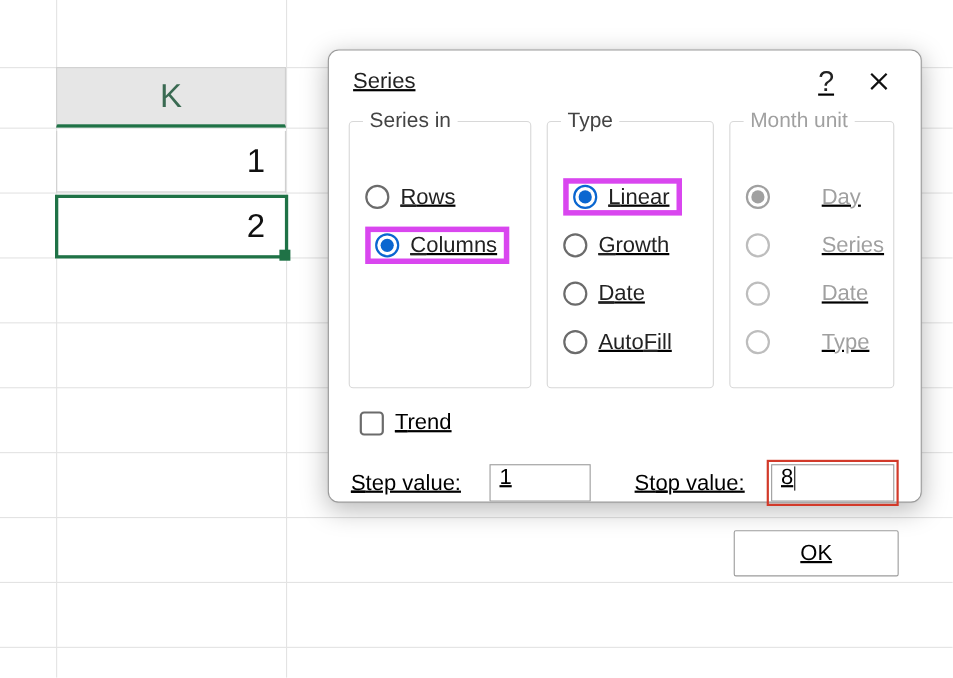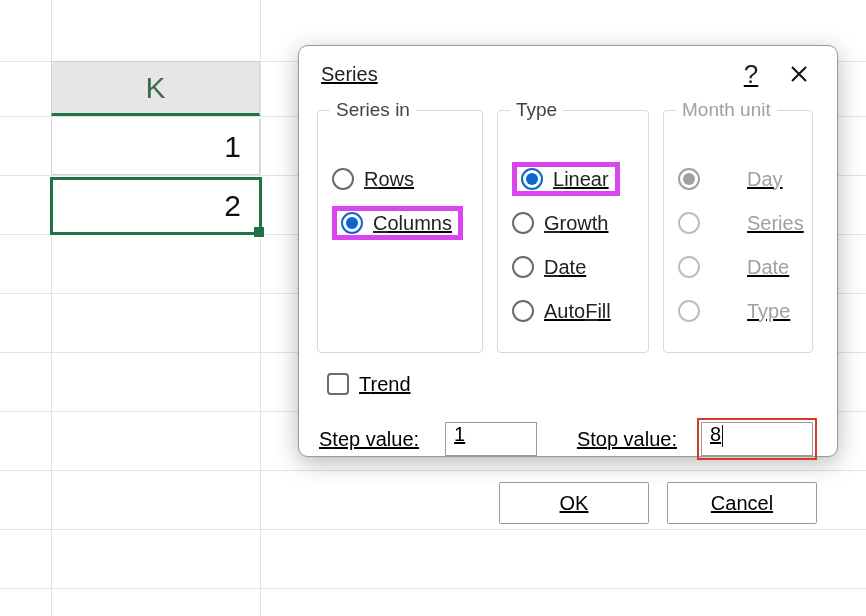--- a/index.html
+++ b/index.html
@@ -32,21 +32,21 @@
     .radio { width: 22px; height: 22px; border: 2px solid #6b6b6b; border-radius: 50%; display: flex; align-items: center; justify-content: center; flex: 0 0 auto; }
     .radio.sel { border-color: #0a66d0; }
     .radio.sel::after { content: ""; width: 12px; height: 12px; border-radius: 50%; background: #0a66d0; }
     .radio.dis { border-color: #bdbdbd; }
     .radio.dis.sel { border-color: #a0a0a0; }
     .radio.dis.sel::after { background: #a0a0a0; }
     .mn { text-decoration: underline; }
     .hl { border: 5px solid #d946ef; padding: 2px 6px 2px 4px; }
     .opt .hl { display:flex; align-items:center; gap:10px; height: 34px; }
 
-    .trend-row { display: flex; gap: 10px; padding: 20px 20px 0 28px; font-size: 20px; }
+    .trend-row { display: flex; align-items: center; gap: 10px; padding: 20px 20px 0 28px; font-size: 20px; }
     .chk { width: 22px; height: 22px; border: 2px solid #6b6b6b; border-radius: 4px; }
 
     .value-row { display: flex; align-items: center; gap: 20px; padding: 22px 20px 0 20px; font-size: 20px; }
     .val-label { white-space: nowrap; }
     .txt { border: 1px solid #9c9c9c; height: 34px; font-size: 20px; padding: 0 8px; background: #fff; }
     .txt.step { width: 112px; margin-left: 6px; }
     .txt.stop { width: 112px; }
     .stop-hl { border: 2px solid #d23a2a; padding: 2px; display: inline-flex; }
     .caret { display:inline-block; width:1px; height:22px; background:#111; margin-left:1px; vertical-align:middle; }
 
@@ -165,15 +165,14 @@
     <span class="txt step">1</span>
     <span style="flex:1"></span>
     <span class="val-label">St<span class="mn">o</span>p value:</span>
     <span class="stop-hl">
       <span class="txt stop"><span>8</span><span class="caret"></span></span>
     </span>
   </div>
 
   <div class="btn-row">
     <div class="btn">OK</div>
-    <div class="btn">Cancel</div>
   </div>
 </div>
 
 </body></html>

